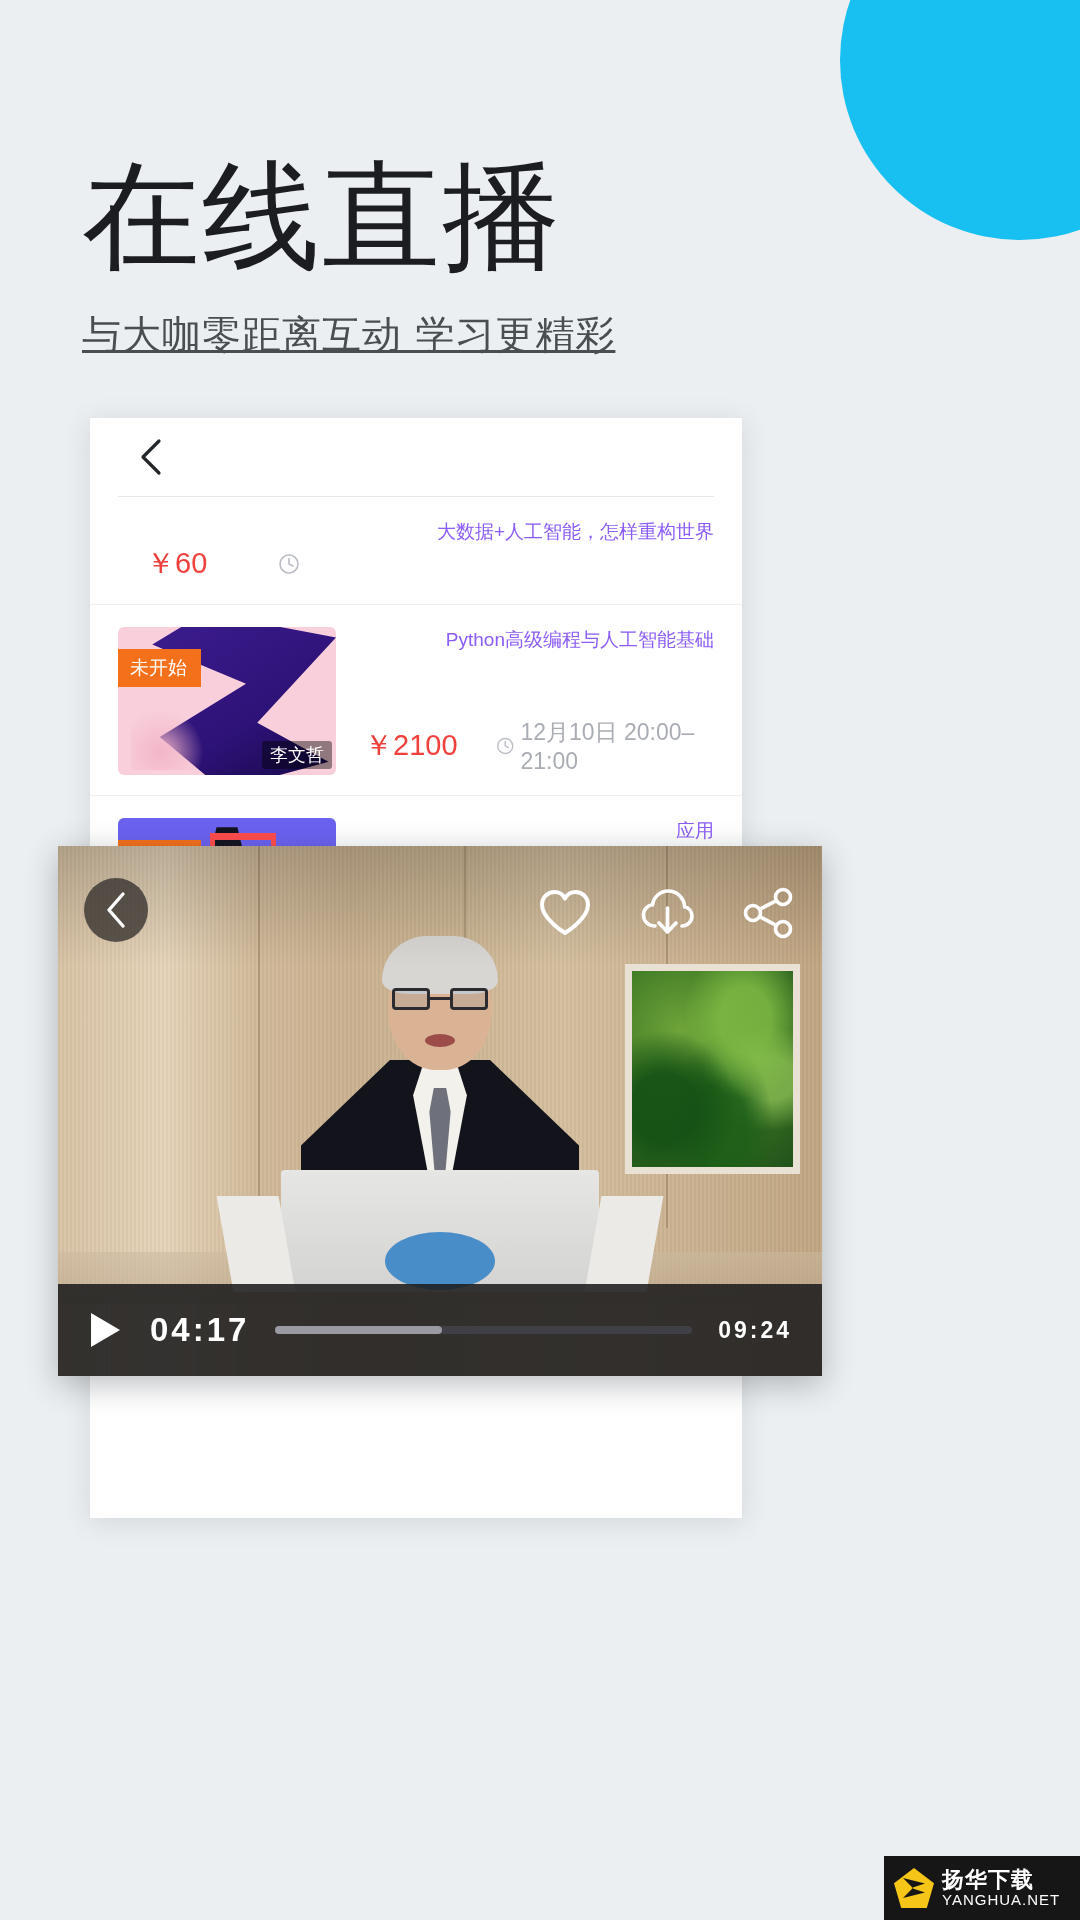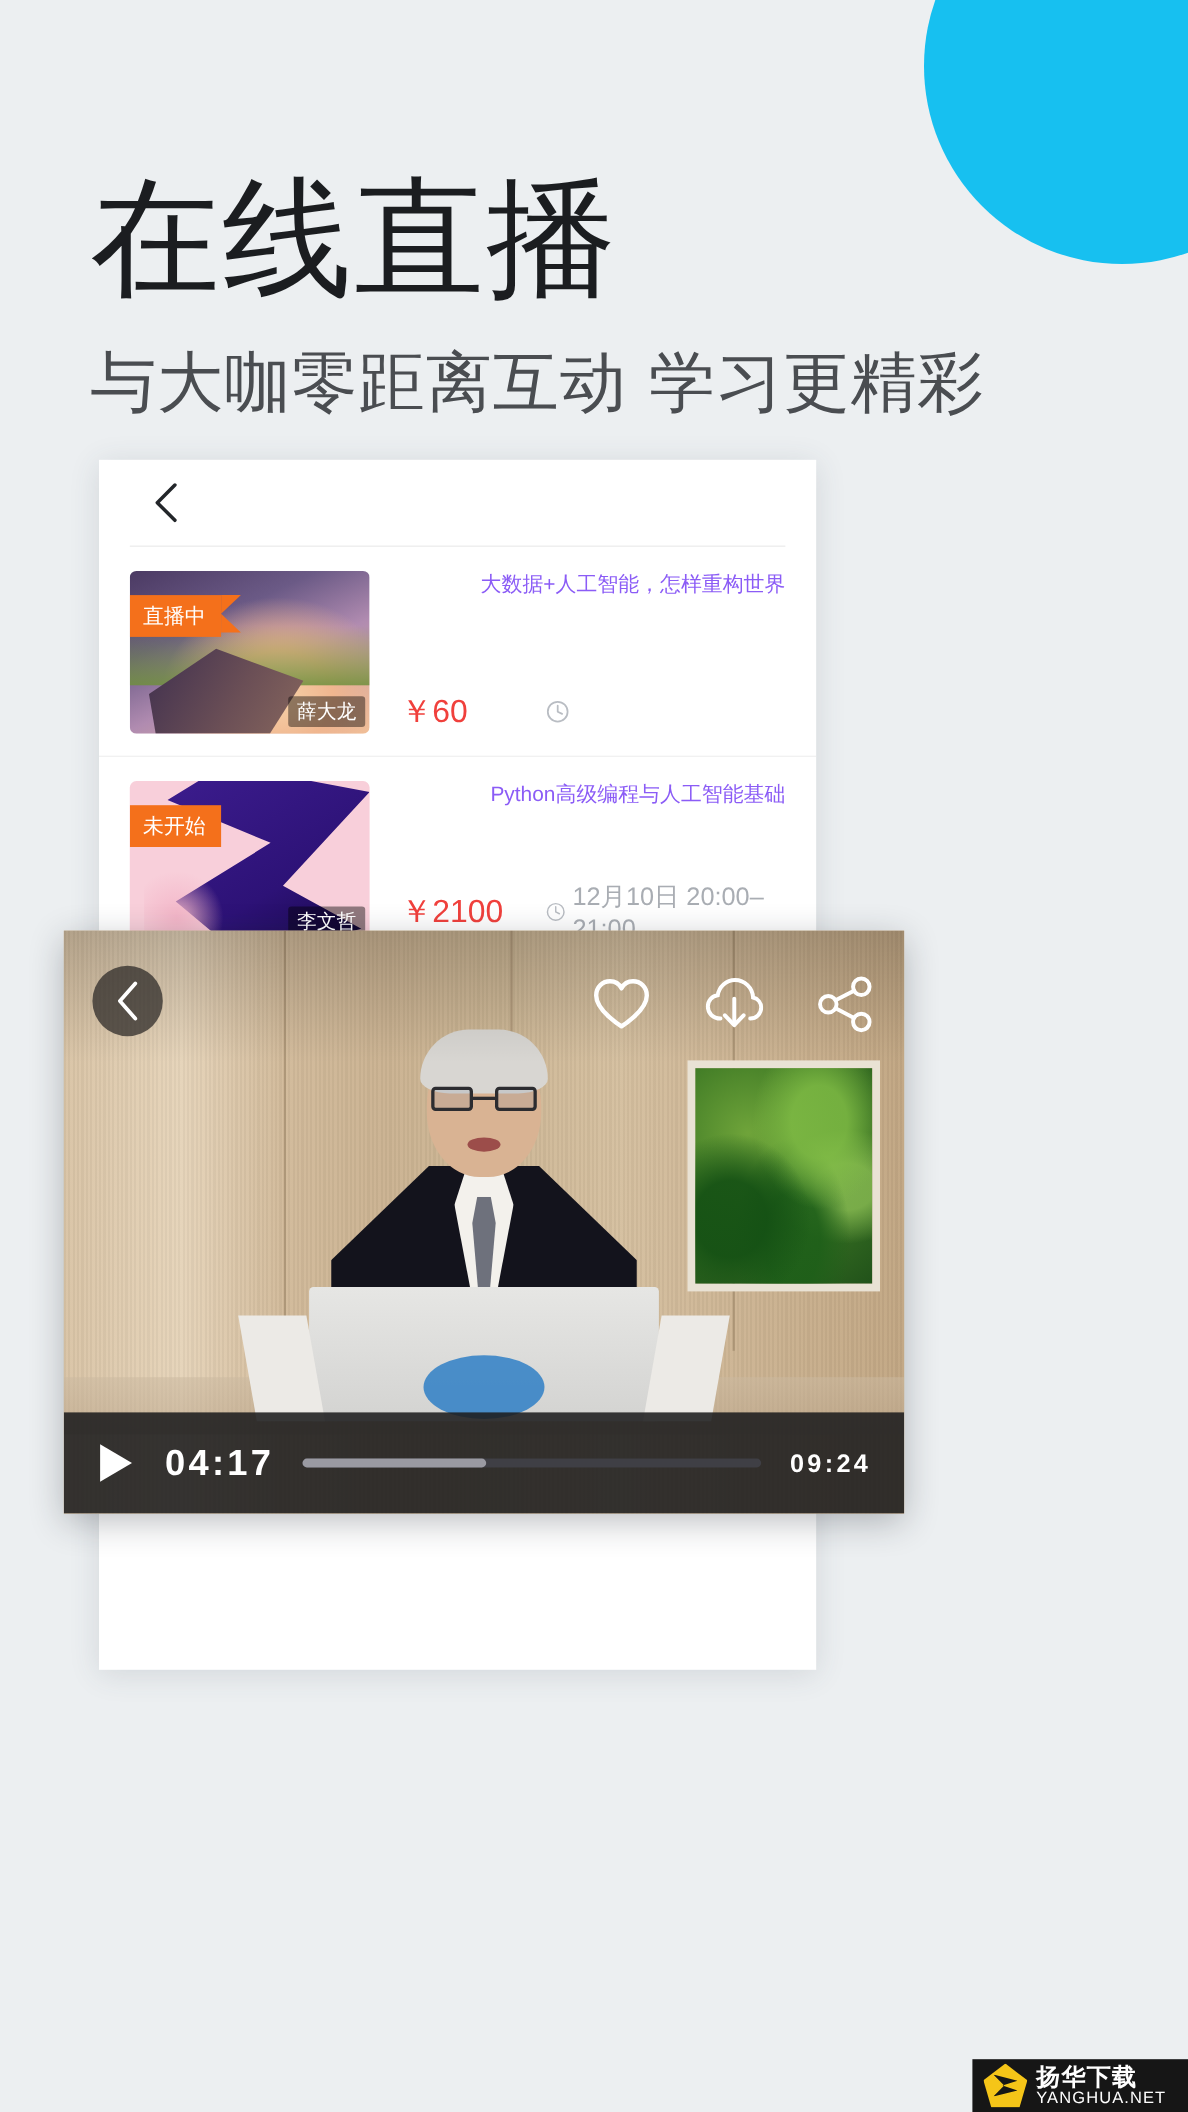--- a/index.html
+++ b/index.html
@@ -30,25 +30,26 @@
   .hero-title{
     font-size:118px;
     line-height:1.12;
     font-weight:200;
     color:#1b1d20;
     letter-spacing:2px;
     font-family:"DejaVu Sans","Liberation Sans",sans-serif;
   }
   .hero-sub{
     margin-top:26px;
-    font-size:60px;
+    font-size:39px;
     font-weight:300;
     color:#4a4d51;
     letter-spacing:1px;
     font-family:"DejaVu Sans","Liberation Sans",sans-serif;
+    text-decoration:underline;
   }
 
   
   .card{
     position:absolute;
     left:90px; top:418px;
     width:652px; height:1100px;
     background:#ffffff;
     box-shadow:0 4px 26px rgba(60,70,85,.14);
     z-index:2;
@@ -337,21 +338,21 @@
   }
 
   
   .lesson.third .lesson-title{
     line-height:1.34;
   }
 
   
   .watermark{
     position:absolute;right:0;bottom:0;
-    width:196px;height:48px;
+    width:196px;height:64px;
     background:#161616;
     display:flex;align-items:center;
     padding:0 10px;
     z-index:20;
   }
   .wm-logo{
     width:40px;height:40px;flex:0 0 40px;
     background:#f5c518;
     clip-path:polygon(50% 0%,100% 38%,82% 100%,18% 100%,0% 38%);
     margin-right:8px;
@@ -381,25 +382,20 @@
   <div class="card-head">
     <div class="card-back">
       <svg width="26" height="38" viewBox="0 0 26 38">
         <polyline points="21,3 5,19 21,35" fill="none" stroke="#23262a" stroke-width="3.2" stroke-linecap="round" stroke-linejoin="round"></polyline>
       </svg>
     </div>
   </div>
   <div class="card-divider"></div>
 
   <div class="lesson">
-    <div class="thumb thumb-a">
-      <div class="trees"></div>
-      <div class="badge ribbon">直播中</div>
-      <div class="tutor">薛大龙</div>
-    </div>
     <div class="lesson-body">
       <div class="lesson-title">大数据+人工智能，怎样重构世界</div>
       <div class="lesson-meta">
         <div class="price">￥60</div>
         <div class="time">
           <svg width="22" height="22" viewBox="0 0 22 22">
             <circle cx="11" cy="11" r="9" fill="none" stroke="#b9bdc3" stroke-width="1.6"></circle>
             <polyline points="11,5.5 11,11 15,13" fill="none" stroke="#b9bdc3" stroke-width="1.6" stroke-linecap="round" stroke-linejoin="round"></polyline>
           </svg>
         </div>

